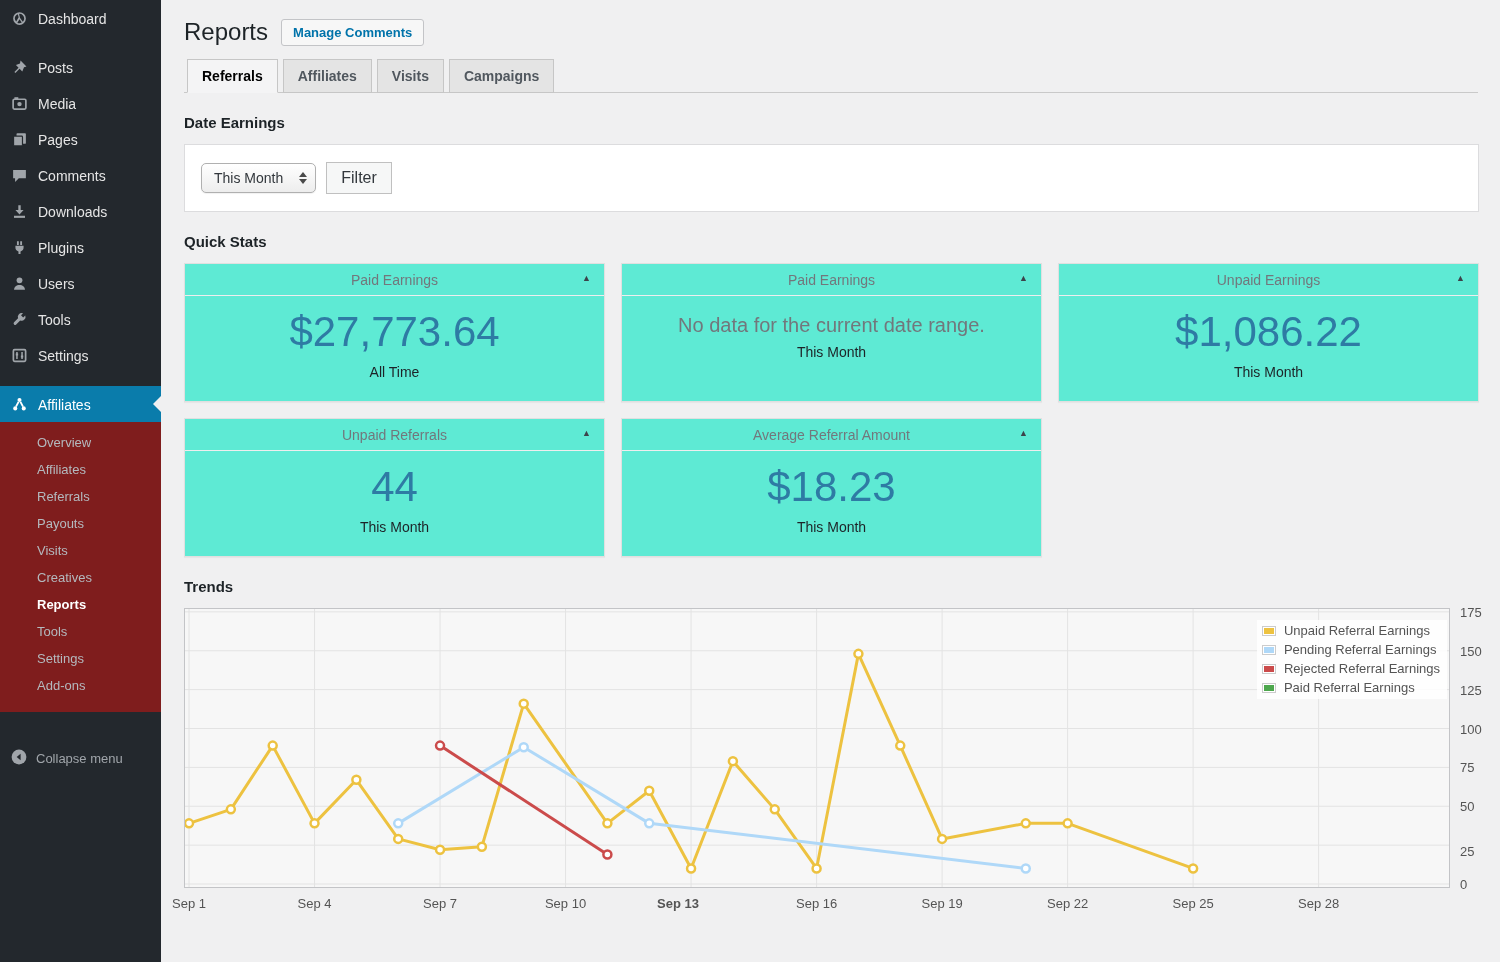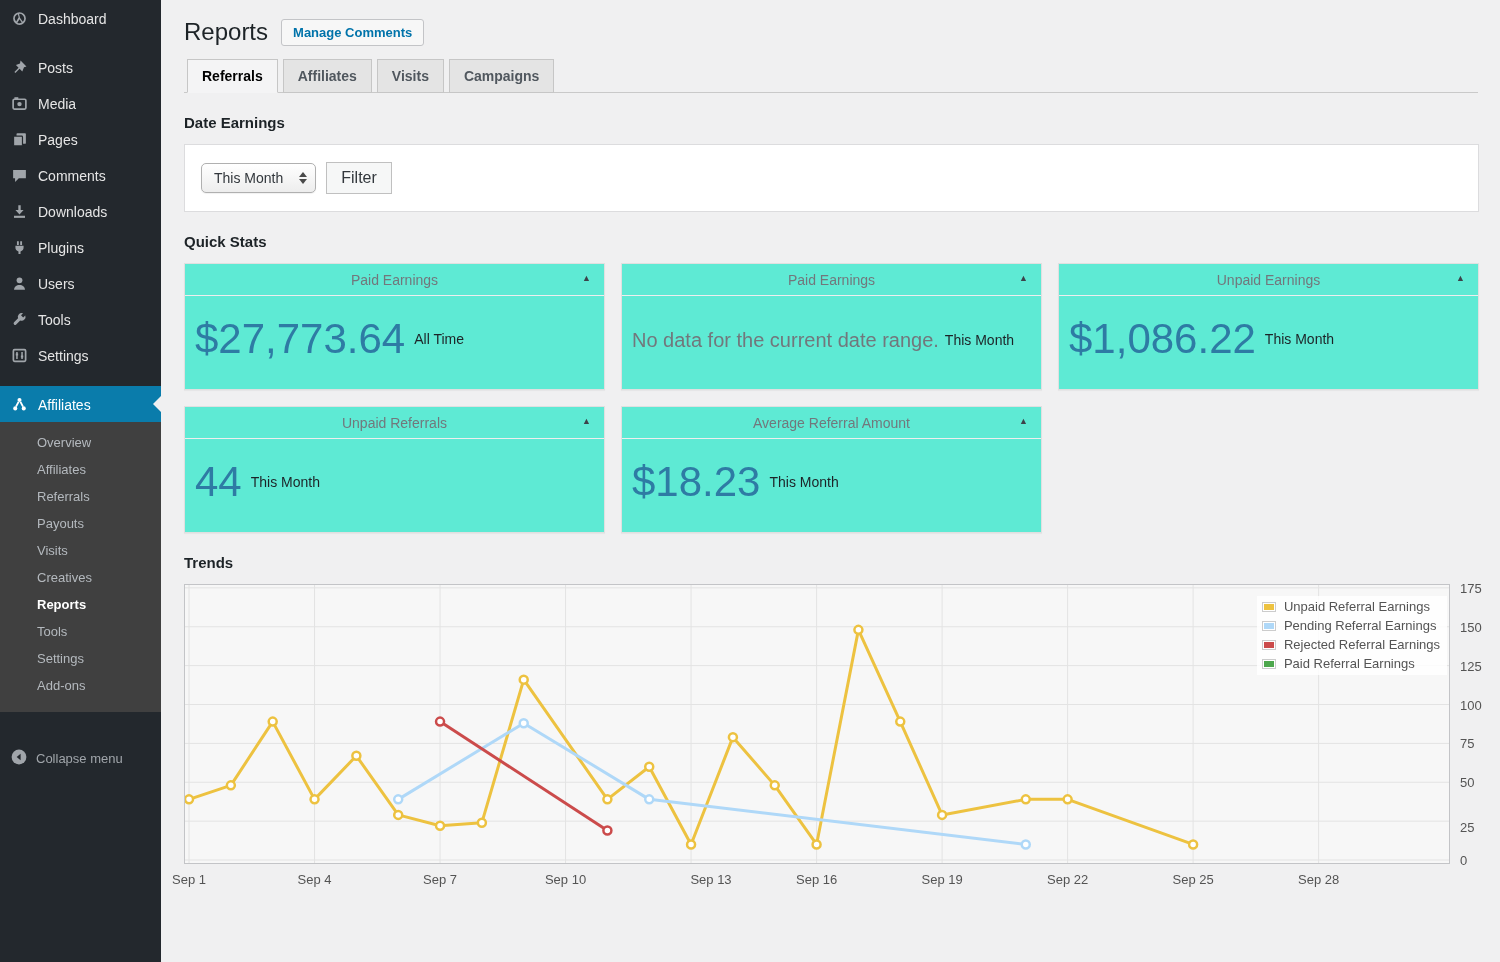--- a/index.html
+++ b/index.html
@@ -19,21 +19,21 @@
   }
   .menu-item .menu-icon { width:20px; height:20px; color:#a0a5aa; display:flex; align-items:center; justify-content:center; flex:0 0 20px; }
   .menu-item .menu-icon svg { width:17px; height:17px; }
   .menu-item.gap { margin-top:13px; }
   .menu-item.active { background:#0a7cab; color:#fff; font-weight:400; }
   .menu-item.active .menu-icon { color:#fff; }
   .menu-item.active::after {
     content:""; position:absolute; right:0; top:50%; margin-top:-8px;
     border:8px solid transparent; border-right-color:#f0f0f1;
   }
-  .submenu { background:#404040; padding:8px 0 12px; }
+  .submenu { background:#7f1d1d; padding:8px 0 12px; }
   .submenu-item { padding:6px 12px 7px 37px; font-size:13px; color:#b4b9be; cursor:pointer; line-height:14px; }
   .submenu-item.current { color:#fff; font-weight:bold; }
   .collapse-row { display:flex; align-items:center; gap:8px; padding:10px 8px 10px 10px; margin-top:26px; color:#a0a5aa; font-size:13px; cursor:pointer; }
   .collapse-row svg { width:18px; height:18px; }
 
   
   .content { margin-left:161px; padding:18px 22px 0 23px; }
   .title-row { display:flex; align-items:center; gap:13px; }
   .page-title { font-size:24px; font-weight:400; color:#1d2327; margin:0; line-height:28px; }
   .page-action {
@@ -66,21 +66,21 @@
   .tri-down { width:0; height:0; border-left:4px solid transparent; border-right:4px solid transparent; border-top:5px solid #4a4a4a; }
   .btn-secondary {
     background:#f6f7f7; border:1px solid #c0c0c0; border-radius:0;
     padding:6px 14px; font-size:16px; color:#32373c; cursor:pointer;
   }
 
   .stats-grid { display:flex; flex-wrap:wrap; gap:16px; width:1295px; margin-top:6px; }
   .stat-card { width:421px; background:#5eead4; border:1px solid #e0e0e0; box-shadow:0 1px 1px rgba(0,0,0,.04); }
   .stat-head { position:relative; text-align:center; padding:8px 32px 7px; border-bottom:1px solid #eeeeee; color:#72777c; font-size:14px; }
   .stat-toggle { position:absolute; right:13px; top:9px; font-size:9px; color:#3c434a; cursor:pointer; }
-  .stat-body { display:flex; align-items:center; padding:13px 10px 21px; gap:9px; min-height:93px; }
+  .stat-body { display:flex; flex-direction:column; align-items:center; padding:13px 10px 21px; gap:9px; min-height:93px; }
   .stat-value { font-size:42px; color:#2e7ba4; line-height:46px; }
   .stat-nodata { font-size:20px; color:#72777c; line-height:26px; }
   .stat-period { font-size:14px; color:#1d2327; }
 
   
   .chart-wrap { position:relative; width:1296px; height:312px; margin-top:13px; }
   .chart-wrap svg.plot { position:absolute; left:0; top:0; }
   .x-label { position:absolute; top:288px; font-size:13px; color:#545454; transform:translateX(-50%); white-space:nowrap; }
   .y-label { position:absolute; left:1276px; font-size:13px; color:#545454; }
   .legend { position:absolute; top:12px; right:33px; background:rgba(255,255,255,.85); padding:3px 7px 4px 5px; display:flex; flex-direction:column; gap:4px; }
@@ -332,21 +332,21 @@
         <circle cx="841.7686715135492" cy="260.4507042253521" r="4" fill="#ffffff" stroke="#afd8f8" stroke-width="2.5"></circle>
         <polyline points="256.0449438202247,137.6112676056338 423.39458030403165,246.45633802816903" fill="none" stroke="#cb4b4b" stroke-width="3" stroke-linejoin="round"></polyline>
         <circle cx="256.0449438202247" cy="137.6112676056338" r="4" fill="#ffffff" stroke="#cb4b4b" stroke-width="2.5"></circle>
         <circle cx="423.39458030403165" cy="246.45633802816903" r="4" fill="#ffffff" stroke="#cb4b4b" stroke-width="2.5"></circle>
         <rect x="0.5" y="0.5" width="1265" height="279" fill="none" stroke="#c3c4c7"></rect>
       </svg>
       <span class="x-label" style="left: 5.02049px;">Sep 1</span>
       <span class="x-label" style="left: 130.533px;">Sep 4</span>
       <span class="x-label" style="left: 256.045px;">Sep 7</span>
       <span class="x-label" style="left: 381.557px;">Sep 10</span>
-      <span class="x-label" style="left: 527px;">Sep 13</span>
+      <span class="x-label" style="left: 494px; font-weight: bold;">Sep 13</span>
       <span class="x-label" style="left: 632.582px;">Sep 16</span>
       <span class="x-label" style="left: 758.094px;">Sep 19</span>
       <span class="x-label" style="left: 883.606px;">Sep 22</span>
       <span class="x-label" style="left: 1009.12px;">Sep 25</span>
       <span class="x-label" style="left: 1134.63px;">Sep 28</span>
       <span class="y-label" style="top: 269px;">0</span>
       <span class="y-label" style="top: 236px;">25</span>
       <span class="y-label" style="top: 191.254px;">50</span>
       <span class="y-label" style="top: 152.38px;">75</span>
       <span class="y-label" style="top: 113.507px;">100</span>

